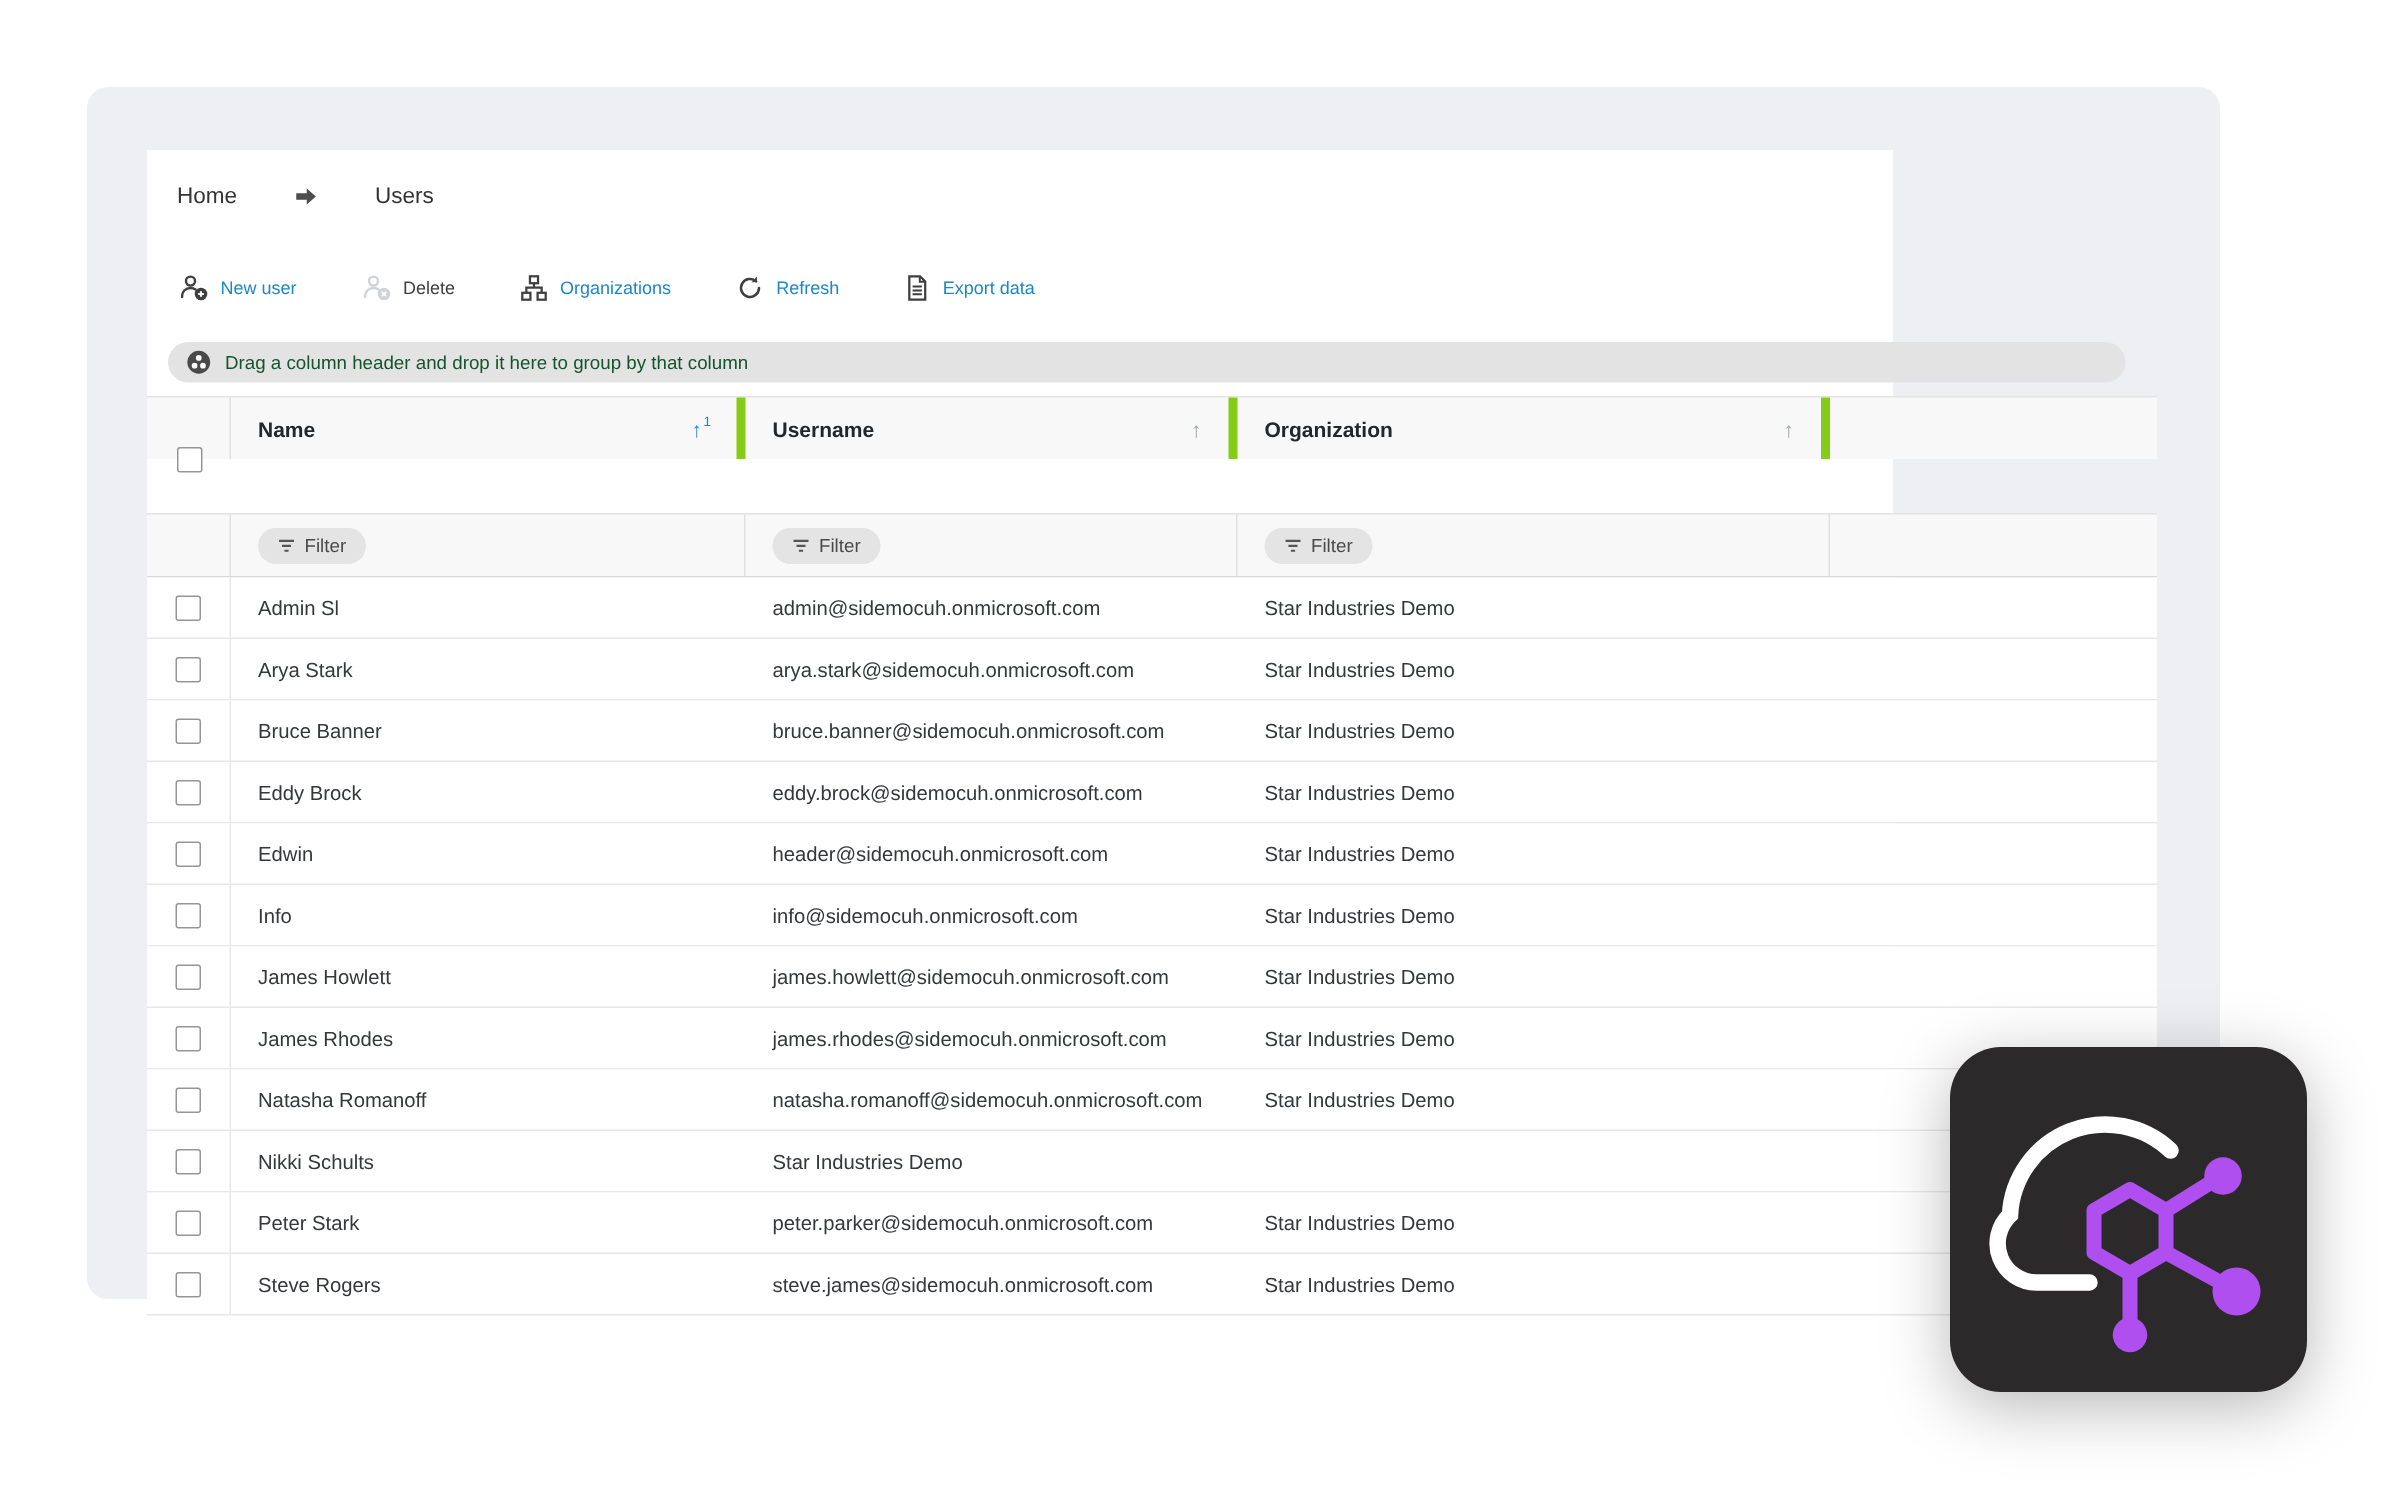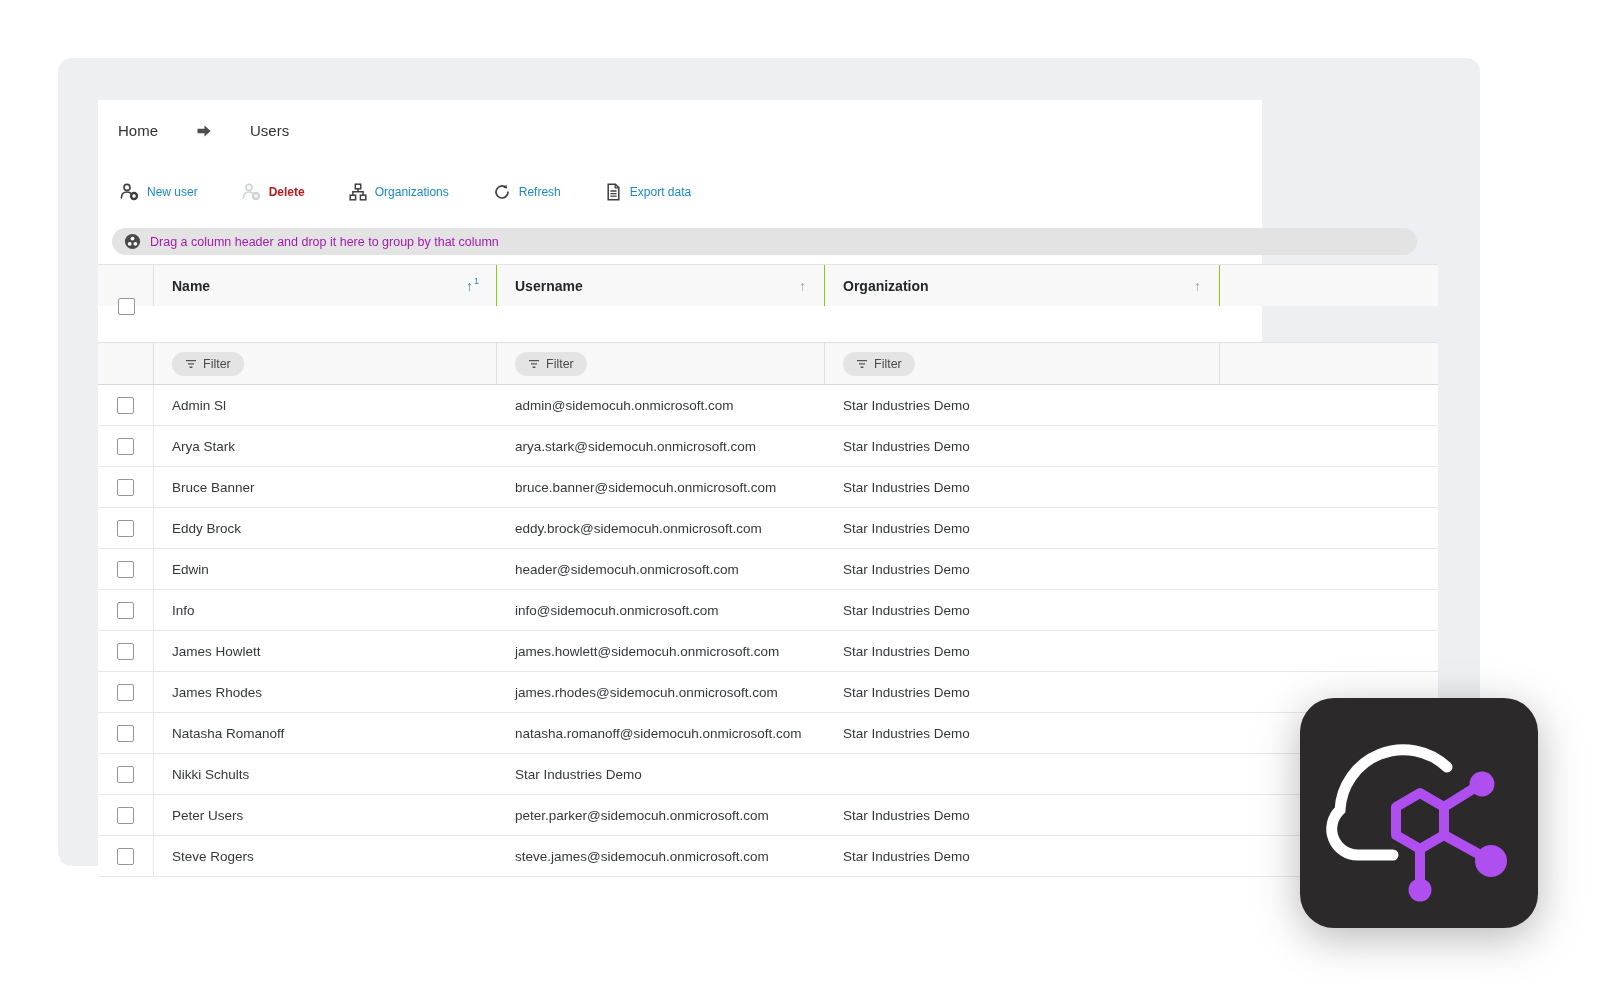--- a/index.html
+++ b/index.html
@@ -21,35 +21,35 @@
   .breadcrumb { position:absolute; left:20px; top:22px; display:flex; align-items:center; gap:38px; font-size:15px; color:#333; }
   .crumb { cursor:default; }
   .crumb-arrow { display:flex; align-items:center; }
   
   .toolbar { position:absolute; left:18px; top:80px; display:flex; align-items:center; gap:36px; }
   .tb-btn {
     display:flex; align-items:center; gap:8px; background:none; border:none; padding:2px 4px;
     font-family:"Liberation Sans", sans-serif; font-size:12px; color:#1b87c9; cursor:pointer;
   }
   .tb-btn .tb-icon { display:flex; align-items:center; }
-  .tb-btn.disabled { color:#b91c1c; cursor:default;font-weight:bold; }
+  .tb-btn.disabled { color:#404040; cursor:default; }
   
   .groupbar {
     position:absolute; left:14px; top:128px; width:1293px; height:27px;
     background:#e3e3e3; border-radius:14px; display:flex; align-items:center;
-    gap:9px; padding-left:12px; font-size:12.5px; color:#a21caf;
+    gap:9px; padding-left:12px; font-size:12.5px; color:#14532d;
   }
   .groupbar .gb-icon { display:flex; align-items:center; }
   
   .table { position:absolute; left:0; top:164px; width:1340px; }
   .grid-row { display:grid; grid-template-columns:56px 343px 328px 395px 1fr; }
   .thead-row { height:41px; background:#f8f8f8; border-top:1px solid #e4e4e4; }
   .th {
     display:flex; align-items:center; padding:0 20px 0 18px; position:relative;
-    font-size:14px; font-weight:bold; color:#24272a; border-right:1px solid #84cc16;
+    font-size:14px; font-weight:bold; color:#24272a; border-right:6px solid #84cc16;
   }
   .th.last { border-right:none; }
   .sort { position:absolute; right:18px; top:50%; transform:translateY(-50%); font-weight:normal; font-size:14px; color:#9aa0a4; }
   .sort.active { color:#1b87c9; }
   .sort sup { font-size:9px; position:relative; top:-2px; left:1px; }
   .filter-row { height:41px; background:#f8f8f8; border-top:1px solid #e2e2e2; border-bottom:1px solid #d9d9d9;margin-top:36px; }
   .fc { display:flex; align-items:center; padding:0 18px; border-right:1px solid #e0e0e0; }
   .fc.last { border-right:none; }
   .filter-pill {
     display:flex; align-items:center; gap:6px; background:#e4e4e4; border:none; border-radius:12px;
@@ -296,21 +296,21 @@
     </div>
     <div class="cell">Nikki Schults</div>
     <div class="cell">Star Industries Demo</div>
     <div class="cell last"></div>
   </div>
 
   <div class="grid-row row">
     <div class="cell cb-cell">
       <div class="cb"></div>
     </div>
-    <div class="cell">Peter Users</div>
+    <div class="cell">Peter Stark</div>
     <div class="cell">peter.parker@sidemocuh.onmicrosoft.com</div>
     <div class="cell">Star Industries Demo</div>
     <div class="cell last"></div>
   </div>
 
   <div class="grid-row row">
     <div class="cell cb-cell">
       <div class="cb"></div>
     </div>
     <div class="cell">Steve Rogers</div>

